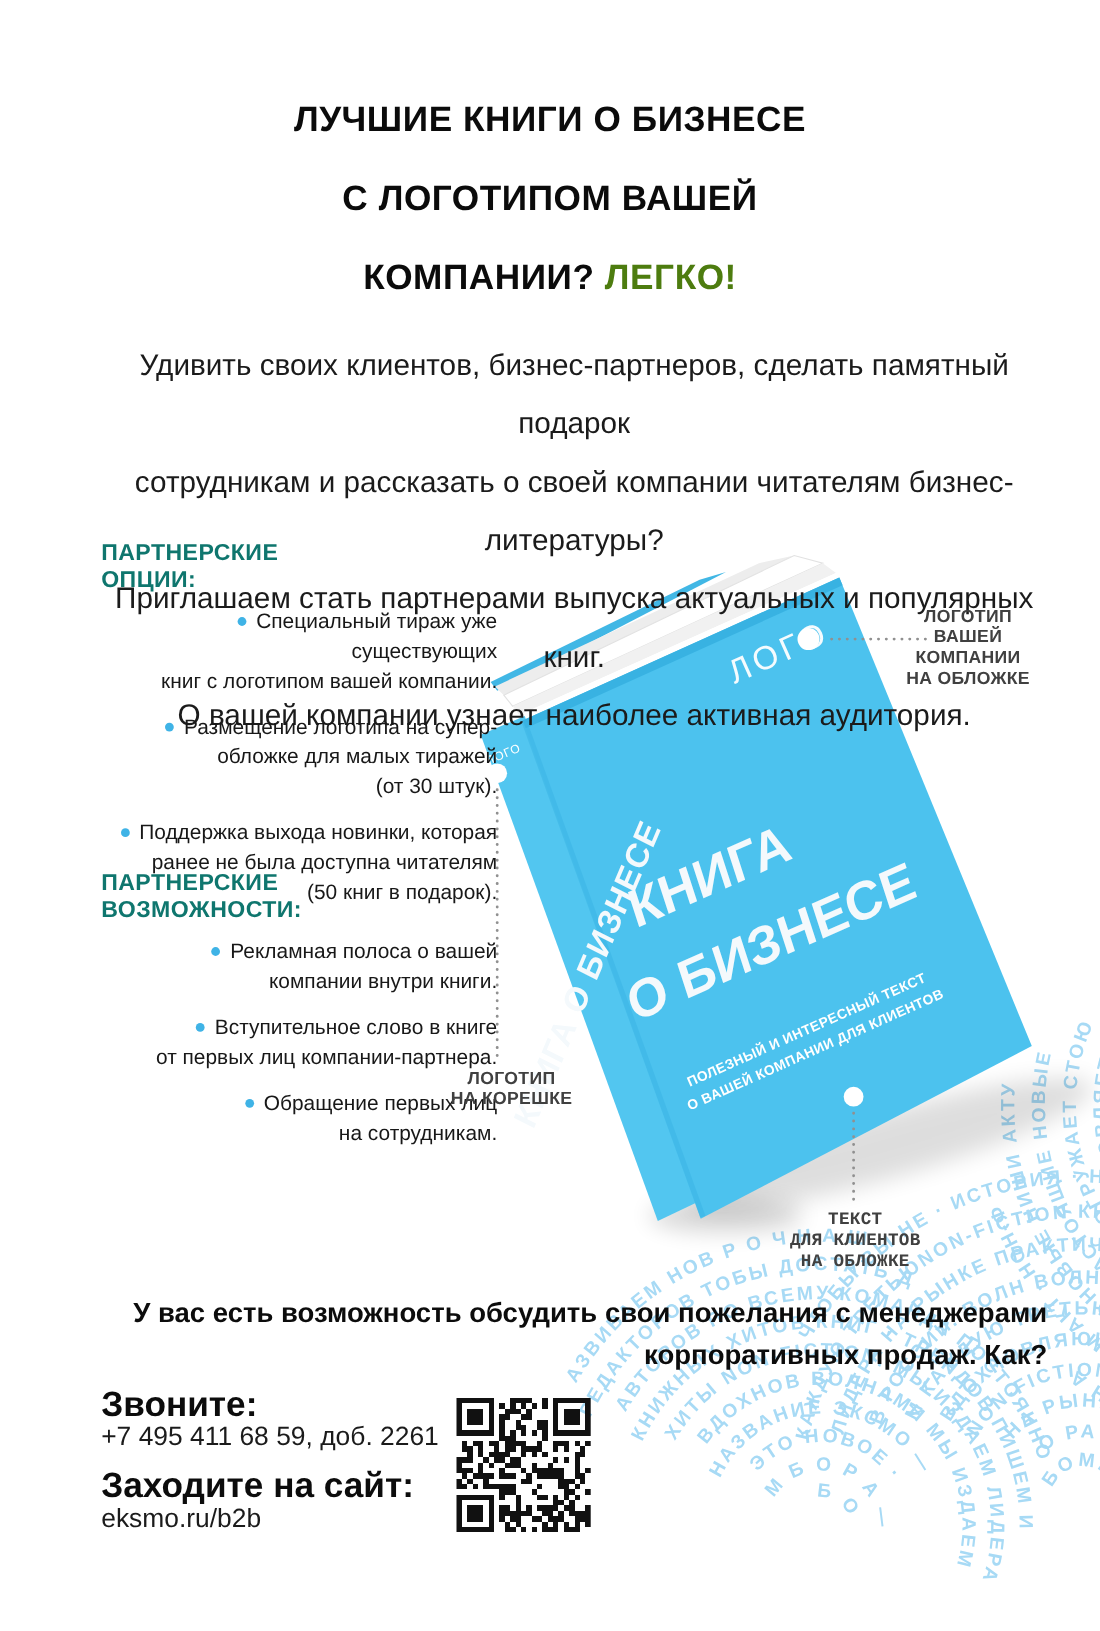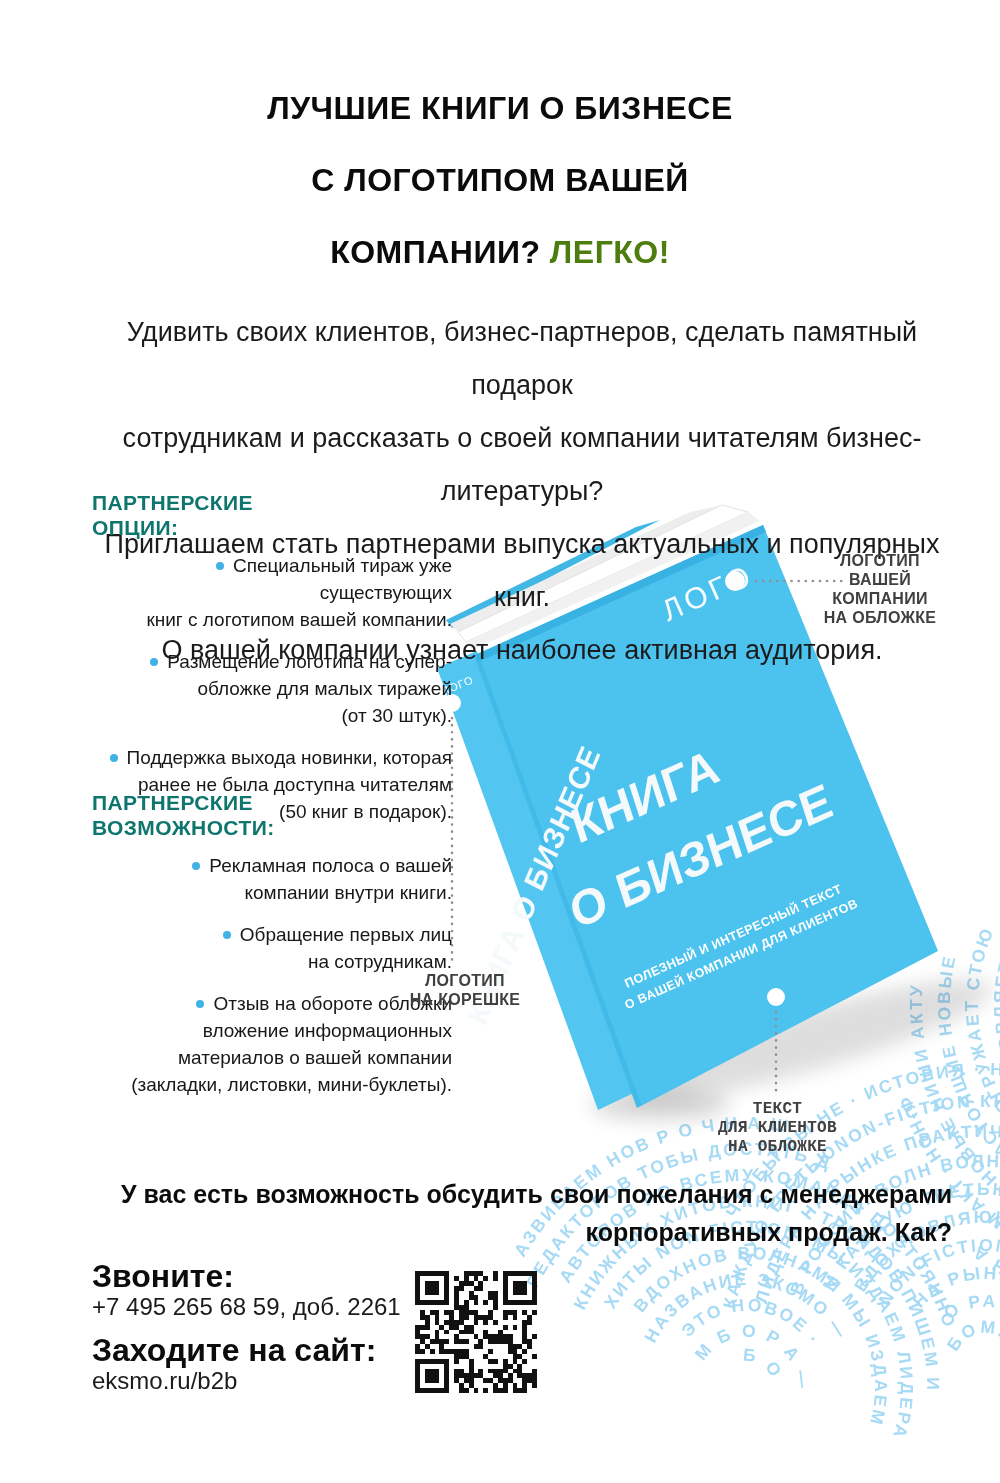--- a/index.html
+++ b/index.html
@@ -120,26 +120,24 @@
 (от 30 штук).</span></div>
         <div class="bullet"><span class="dot"></span><span class="btext">Поддержка выхода новинки, которая
 ранее не была доступна читателям
 (50 книг в подарок).</span></div>
       </div>
       <div class="psection" style="top: 790px;">
         <h3 class="ptitle">ПАРТНЕРСКИЕ
 ВОЗМОЖНОСТИ:</h3>
         <div class="bullet"><span class="dot"></span><span class="btext">Рекламная полоса о вашей
 компании внутри книги.</span></div>
+        <div class="bullet"><span class="dot"></span><span class="btext">Вступительное слово в книге
+от первых лиц компании-партнера.</span></div>
         <div class="bullet"><span class="dot"></span><span class="btext">Обращение первых лиц
 на сотрудникам.</span></div>
-        <div class="bullet"><span class="dot"></span><span class="btext">Отзыв на обороте обложки
-вложение информационных
-материалов о вашей компании
-(закладки, листовки, мини-буклеты).</span></div>
       </div>
     </div>
 
   <svg class="layer z1" width="1000" height="1483" viewBox="0 0 1000 1483">
     <defs>
       <filter id="soft" x="-60%" y="-60%" width="220%" height="220%">
         <feGaussianBlur stdDeviation="10"></feGaussianBlur>
       </filter>
     </defs>
 
@@ -187,21 +185,21 @@
 НА КОРЕШКЕ</div>
   <div class="callout" style="left:680px;top:1100px;width:195px;font-family:Liberation Mono, monospace;">ТЕКСТ
 ДЛЯ КЛИЕНТОВ
 НА ОБЛОЖКЕ</div>
 
   <div class="question">У вас есть возможность обсудить свои пожелания с менеджерами
 корпоративных продаж. Как?</div>
 
   <div class="contacts">
     <div class="c-label">Звоните:</div>
-    <div class="c-value">+7 495 265 68 59, доб. 2261</div>
+    <div class="c-value">+7 495 411 68 59, доб. 2261</div>
     <div class="c-label">Заходите на сайт:</div>
     <div class="c-value">eksmo.ru/b2b</div>
   </div>
 
   <svg class="qr" id="qr-svg" width="122" height="122" viewBox="0 0 25 25" shape-rendering="crispEdges">
       <rect x="0" y="0" width="1" height="1" fill="#111"></rect>
       <rect x="1" y="0" width="1" height="1" fill="#111"></rect>
       <rect x="2" y="0" width="1" height="1" fill="#111"></rect>
       <rect x="3" y="0" width="1" height="1" fill="#111"></rect>
       <rect x="4" y="0" width="1" height="1" fill="#111"></rect>

